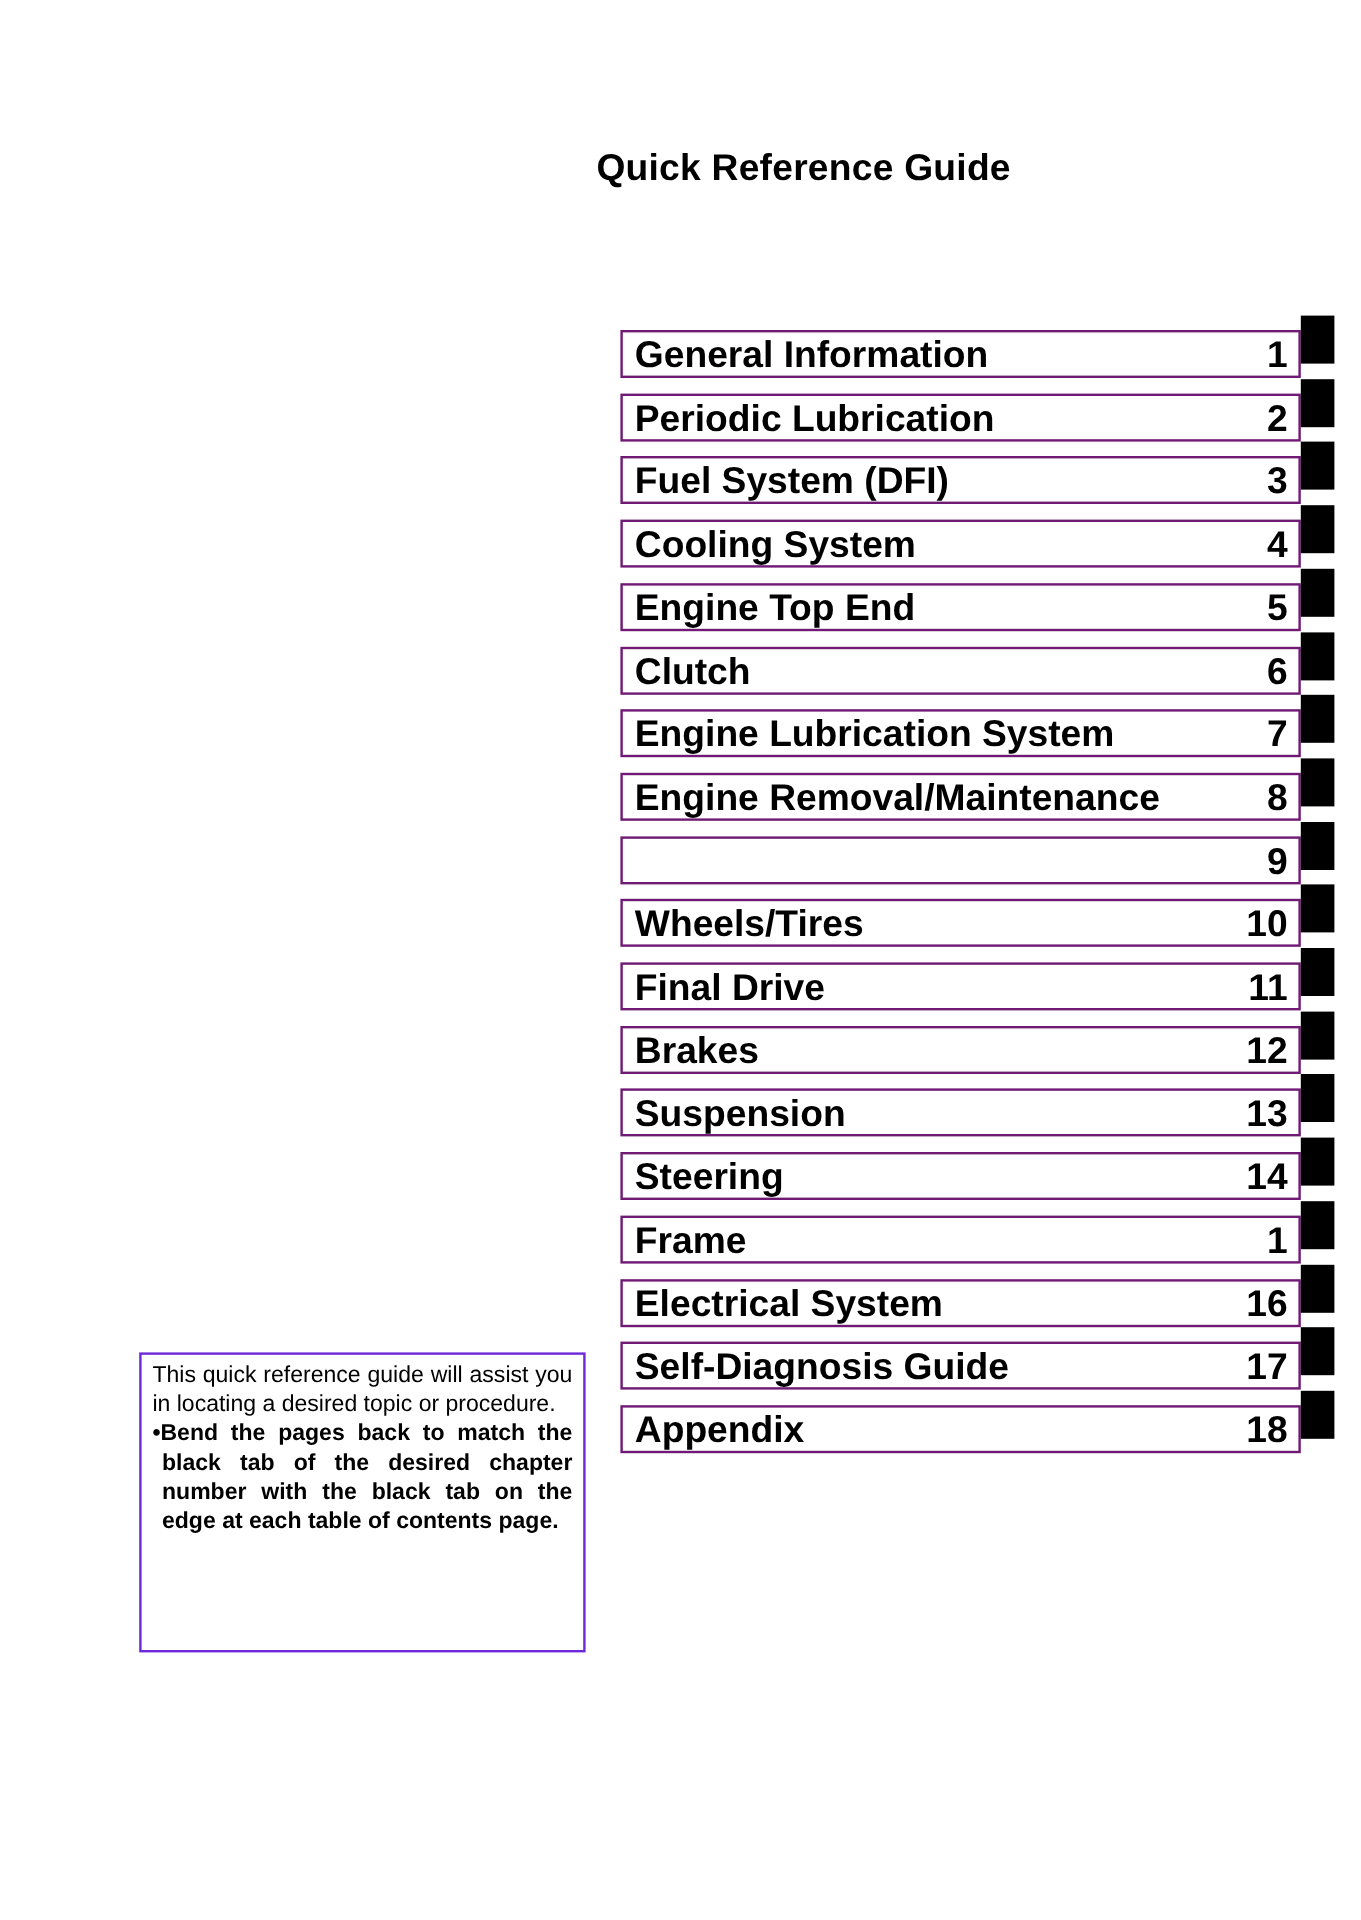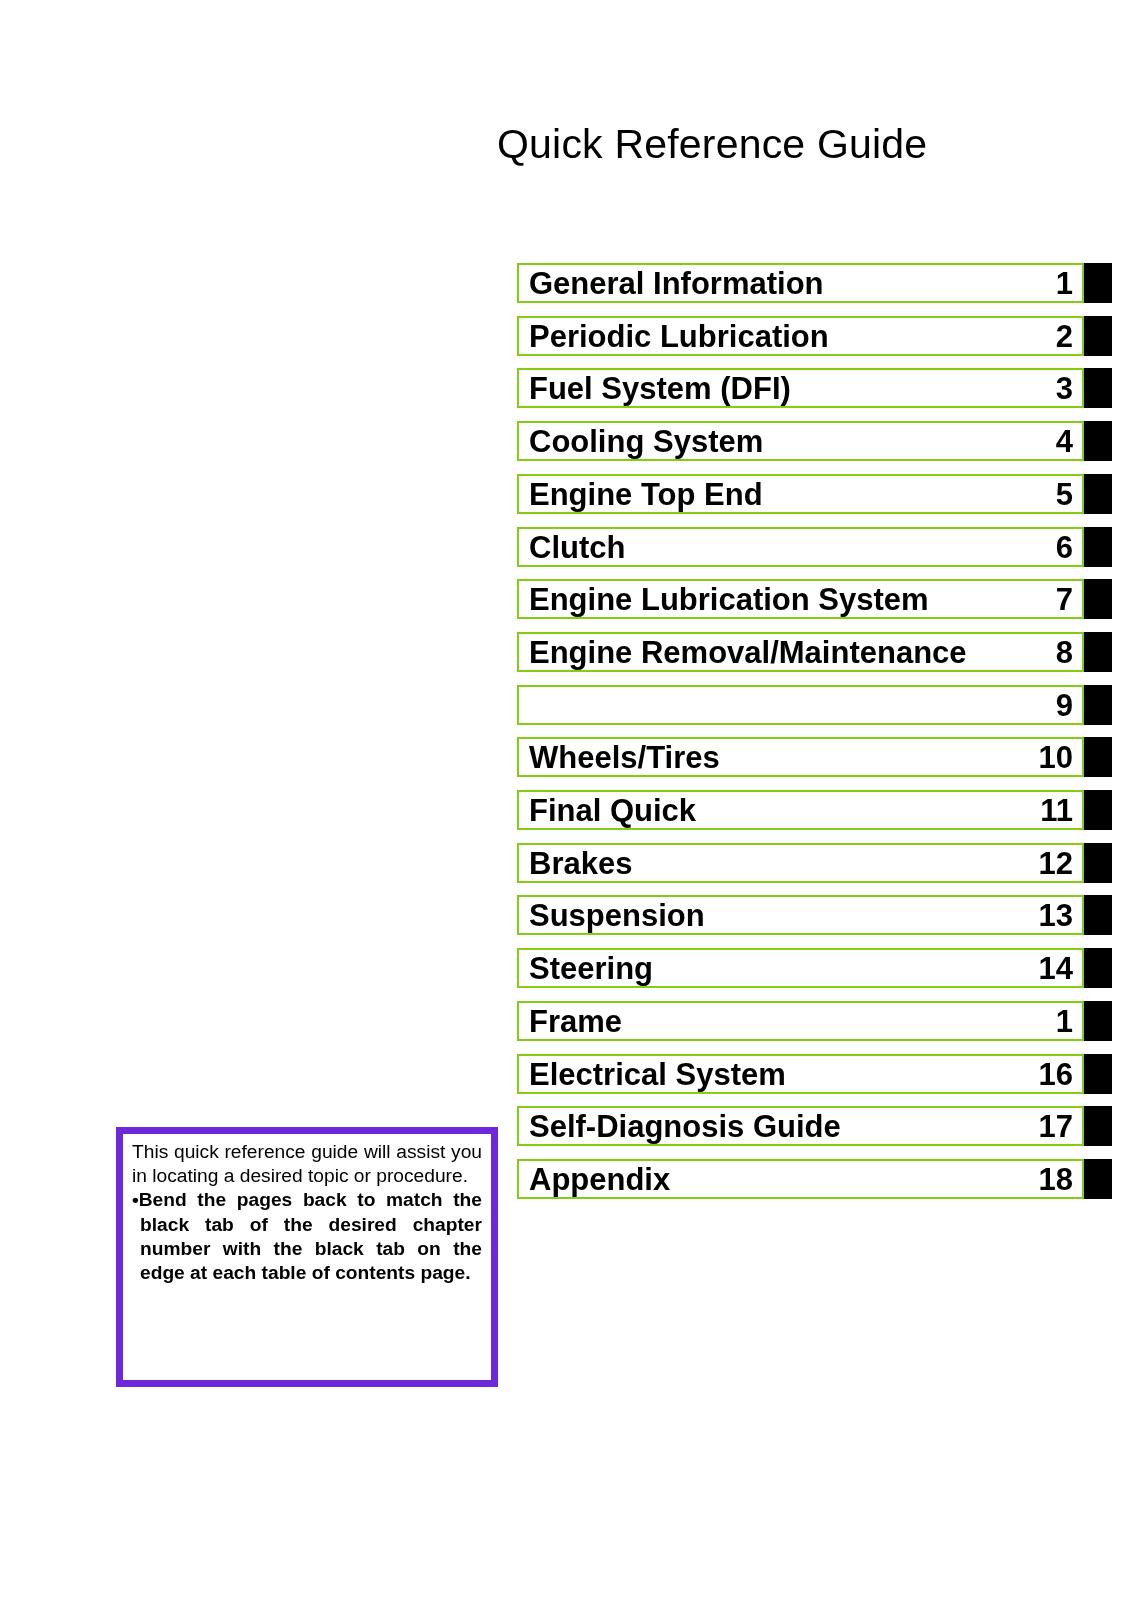--- a/index.html
+++ b/index.html
@@ -12,46 +12,46 @@
       height: 1600px;
       position: relative;
       overflow: hidden;
       font-family: "Liberation Sans", sans-serif;
       color: #000;
     }
     .title {
       position: absolute;
       left: 497px;
       top: 124px;
-      font-size: 41px;
-      font-weight: normal;
+      font-size: 31px;
+      font-weight: bold;
       letter-spacing: 0.2px;
       white-space: nowrap;
       line-height: 1;
     }
     .toc {
       position: absolute;
       left: 517px;
       top: 263px;
       width: 595px;
     }
     .toc-row {
       position: absolute;
       left: 0;
       width: 595px;
       height: 40px;
       cursor: pointer;
     }
     .toc-box {
       position: absolute;
       left: 0;
-      top: 0;
+      top: 12px;
       width: 563px;
       height: 36px;
-      border: 2px solid #84cc16;
+      border: 2px solid #701a75;
       background: #fff;
     }
     .toc-label {
       position: absolute;
       left: 10px;
       top: 1px;
       font-size: 31px;
       font-weight: bold;
       line-height: 36px;
       white-space: nowrap;
@@ -72,21 +72,21 @@
       width: 28px;
       height: 40px;
       background: #000;
     }
     .note {
       position: absolute;
       left: 116px;
       top: 1127px;
       width: 350px;
       height: 240px;
-      border: 7px solid #6d28d9;
+      border: 2px solid #6d28d9;
       padding: 6px 9px 0 9px;
       font-size: 19.2px;
       line-height: 24.2px;
       text-align: justify;
     }
     .note p {
       margin: 0;
     }
     .note .bullet {
       position: relative;
@@ -165,21 +165,21 @@
   </div>
   <div class="toc-row" style="top:474.3px">
     <div class="toc-box">
       <span class="toc-label">Wheels/Tires</span>
       <span class="toc-num">10</span>
     </div>
     <div class="toc-tab"></div>
   </div>
   <div class="toc-row" style="top:527px">
     <div class="toc-box">
-      <span class="toc-label">Final Quick</span>
+      <span class="toc-label">Final Drive</span>
       <span class="toc-num">11</span>
     </div>
     <div class="toc-tab"></div>
   </div>
   <div class="toc-row" style="top:579.7px">
     <div class="toc-box">
       <span class="toc-label">Brakes</span>
       <span class="toc-num">12</span>
     </div>
     <div class="toc-tab"></div>

